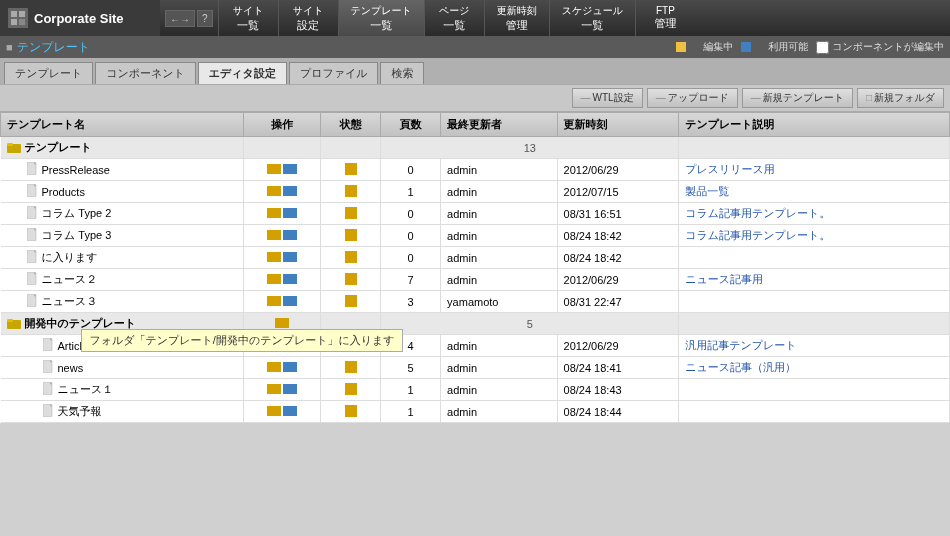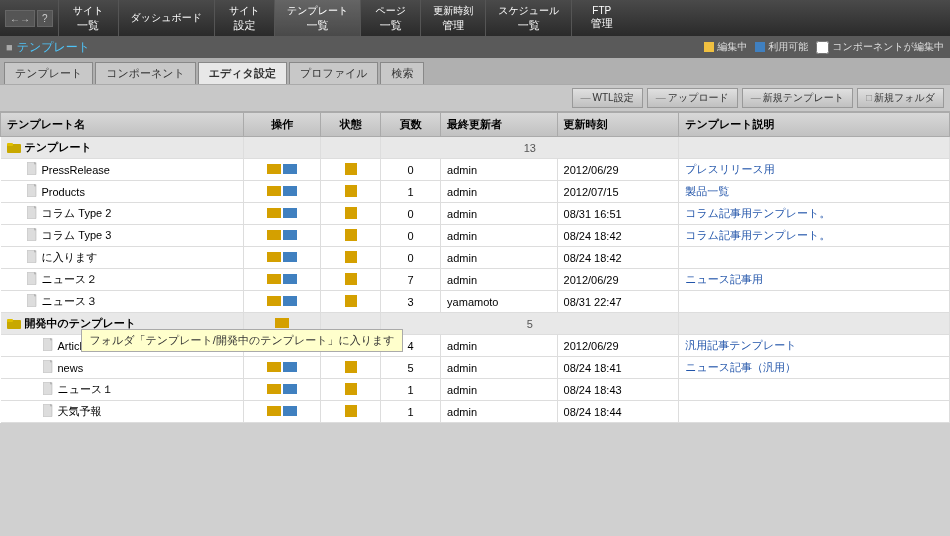--- a/index.html
+++ b/index.html
@@ -15,21 +15,21 @@
     .nav-tabs { display: flex; flex: 1; }
     .nav-tab { display: flex; flex-direction: column; align-items: center; justify-content: center; padding: 2px 12px; color: #fff; font-size: 11px; border-left: 1px solid #555; cursor: pointer; min-width: 60px; }
     .nav-tab .tab-top { font-size: 10px; }
     .nav-tab .tab-bottom { font-size: 11px; }
 
     
     .second-nav { background: #5a5a5a; height: 22px; display: flex; align-items: center; padding: 0 6px; }
     .breadcrumb-icon { color: #aaa; margin-right: 4px; }
     .breadcrumb-text { color: #4fc3f7; font-size: 12px; }
     .second-nav-right { margin-left: auto; display: flex; align-items: center; gap: 8px; font-size: 10px; color: #ddd; }
-    .legend-item { display: flex; align-items: center; gap: 3px; }
+    .legend-item { display: flex; align-items: center; gap: 17px; }
     .legend-dot { width: 10px; height: 10px; }
     .legend-dot.yellow { background: #f0c040; }
     .legend-dot.blue { background: #4080c0; }
 
     
     .tab-bar { background: #b0b0b0; padding: 4px 4px 0 4px; display: flex; gap: 2px; align-items: flex-end; }
     .tab { padding: 3px 10px; font-size: 11px; cursor: pointer; border: 1px solid #888; border-bottom: none; background: #c8c8c8; color: #333; }
     .tab.active { background: #e8e8e8; font-weight: bold; }
 
     
@@ -50,32 +50,39 @@
 
     .op-btn { display: inline-block; width: 14px; height: 10px; background: #d4a000; margin: 0 1px; }
     .op-btn.blue { background: #4080c0; }
     .status-square { display: inline-block; width: 12px; height: 12px; background: #d4a000; }
     .tooltip { position: absolute; left: 80px; top: 16px; background: #ffffcc; border: 1px solid #aaa; padding: 3px 8px; font-size: 11px; color: #333; white-space: nowrap; z-index: 100; }
   </style>
 </head>
 <body>
 
 <div class="top-nav">
+  <div class="top-nav-logo">
+    <div class="logo-icon">
+      <svg width="16" height="16" viewBox="0 0 16 16">
+          <rect x="1" y="1" width="6" height="6" fill="#aaa"></rect>
+          <rect x="9" y="1" width="6" height="6" fill="#aaa"></rect>
+          <rect x="1" y="9" width="6" height="6" fill="#aaa"></rect>
+          <rect x="9" y="9" width="6" height="6" fill="#888"></rect>
+        </svg>
+    </div>
+    <span class="logo-text">Corporate Site</span>
+  </div>
   <div class="nav-icons">
     <button class="nav-icon-btn">←→</button>
     <button class="nav-icon-btn">?</button>
   </div>
   <div class="nav-tabs">
     <div class="nav-tab">
         <span class="tab-top">サイト</span>
         <span class="tab-bottom">一覧</span>
-      </div>
-    <div class="nav-tab">
-        <span class="tab-top">ダッシュボード</span>
-        <span class="tab-bottom"></span>
       </div>
     <div class="nav-tab">
         <span class="tab-top">サイト</span>
         <span class="tab-bottom">設定</span>
       </div>
     <div class="nav-tab" style="background:rgba(255,255,255,0.15);">
         <span class="tab-top">テンプレート</span>
         <span class="tab-bottom">一覧</span>
       </div>
     <div class="nav-tab">

